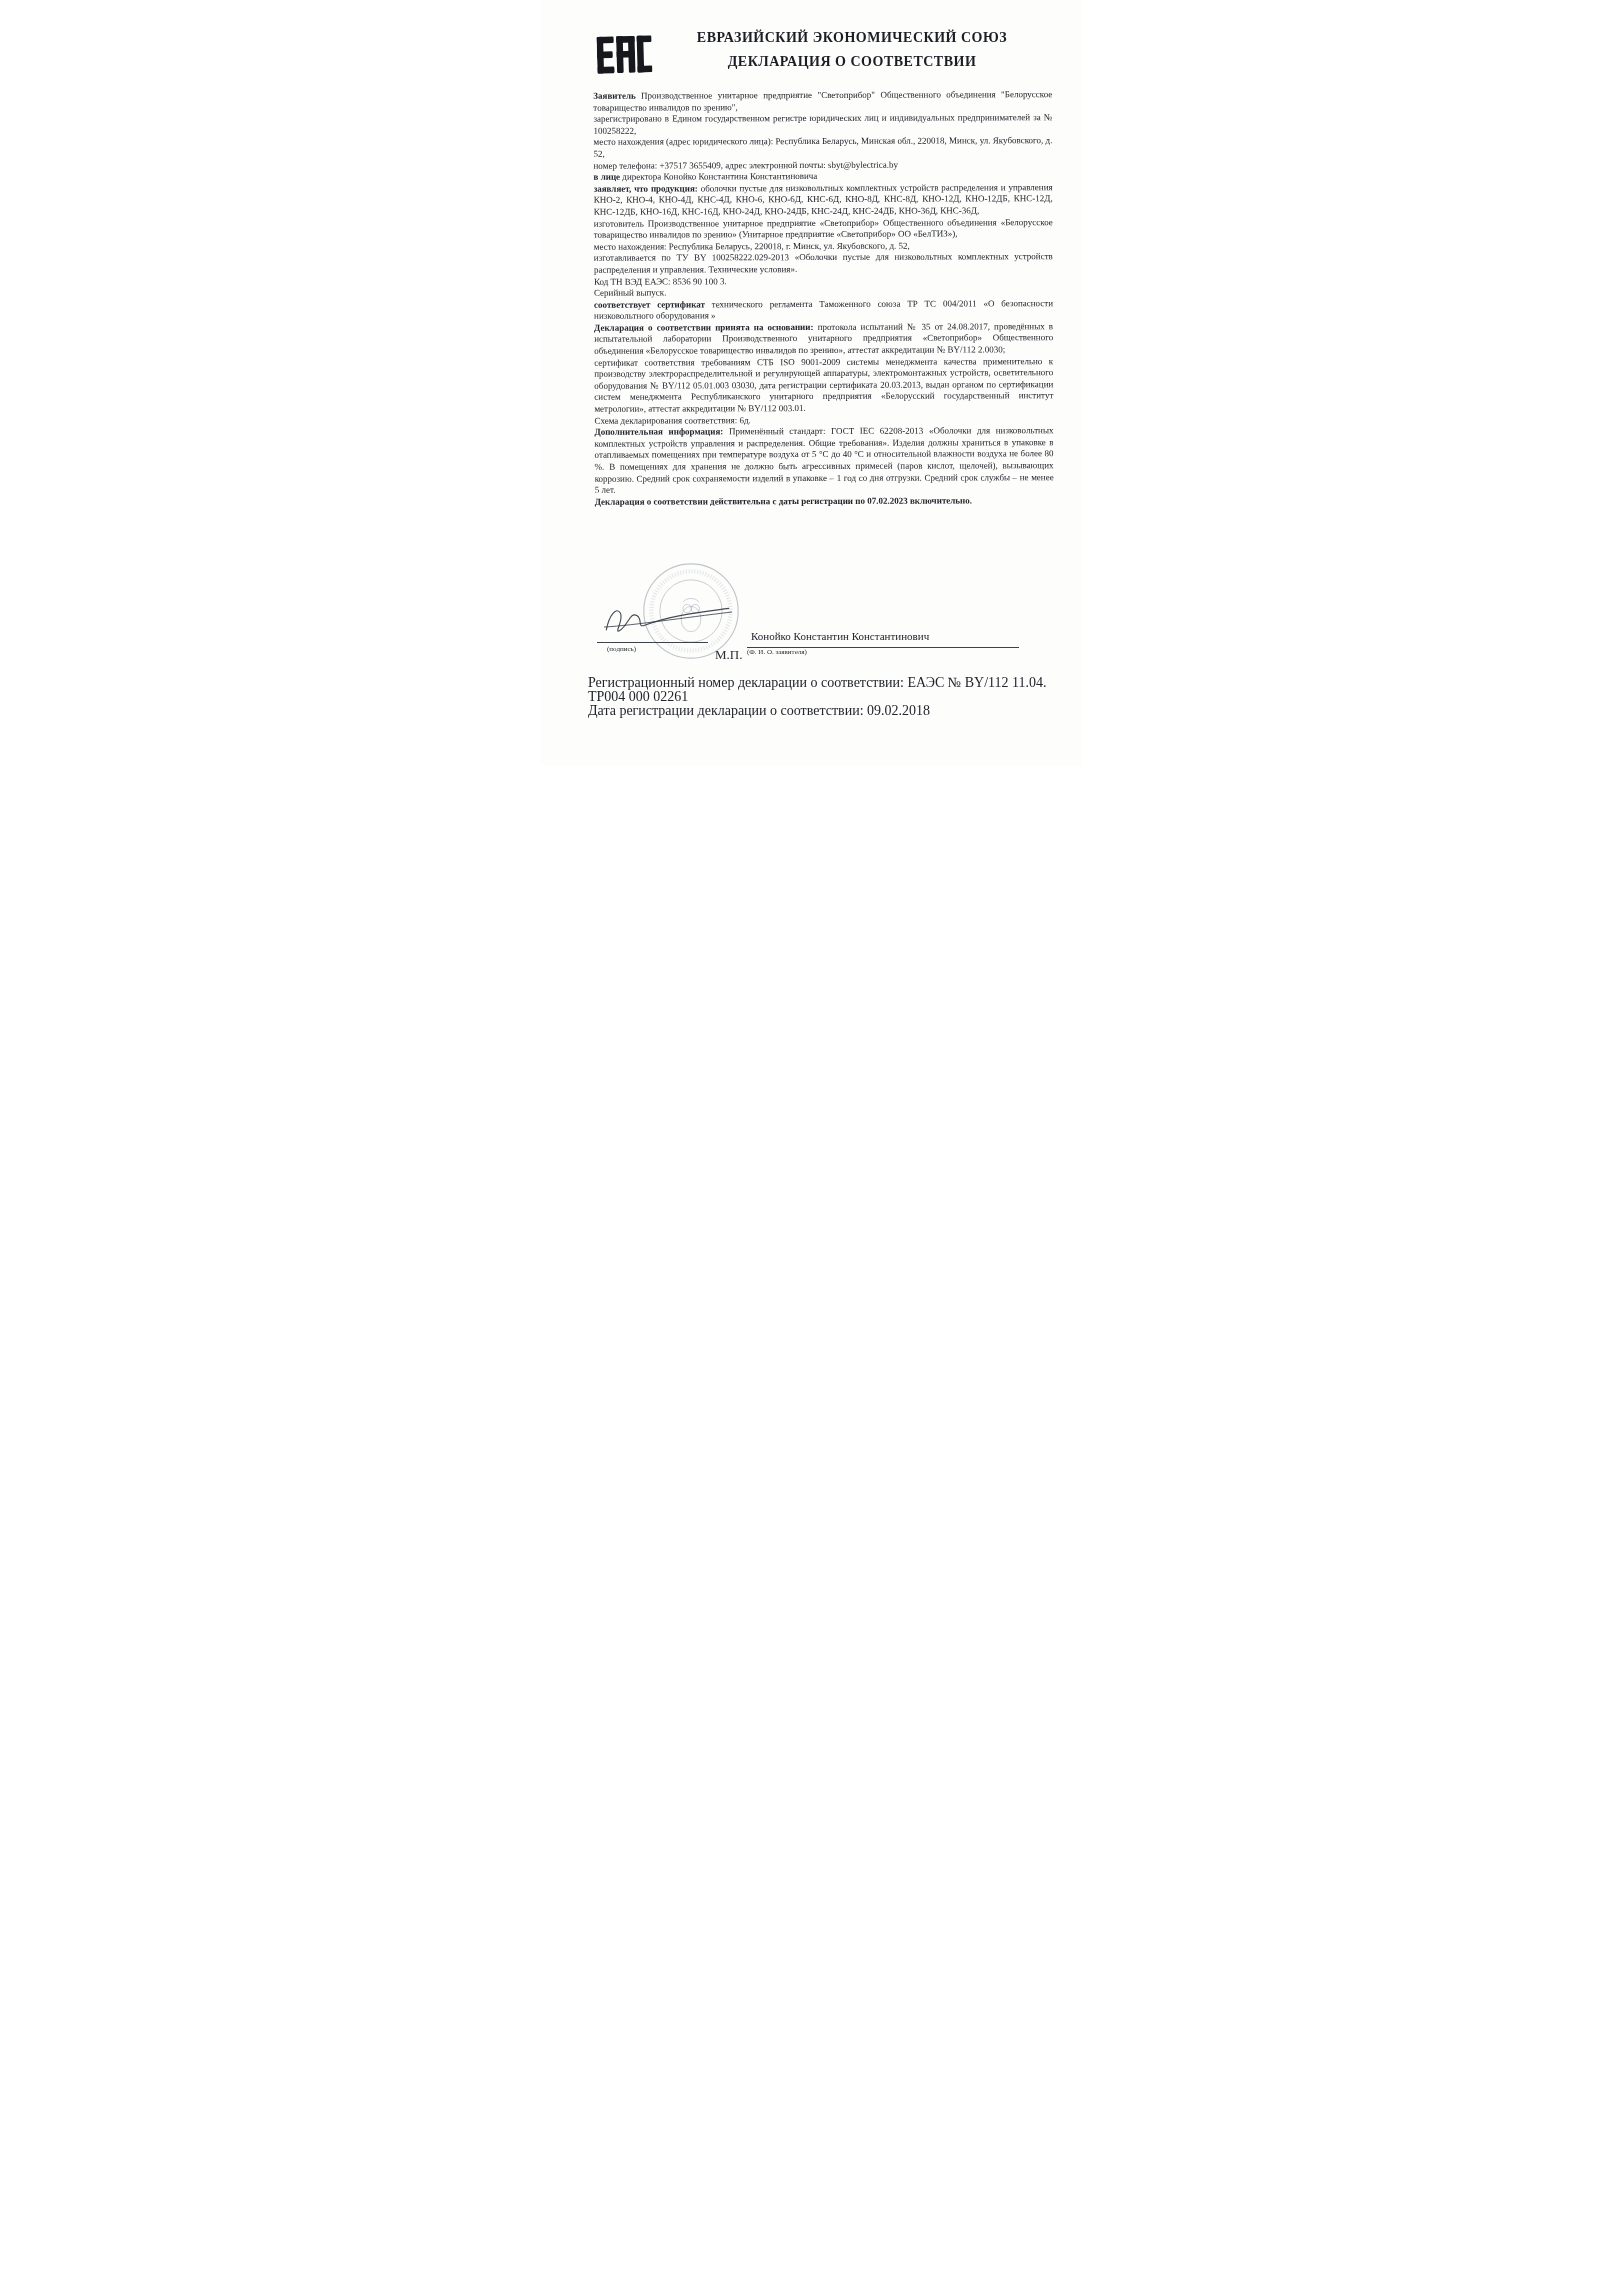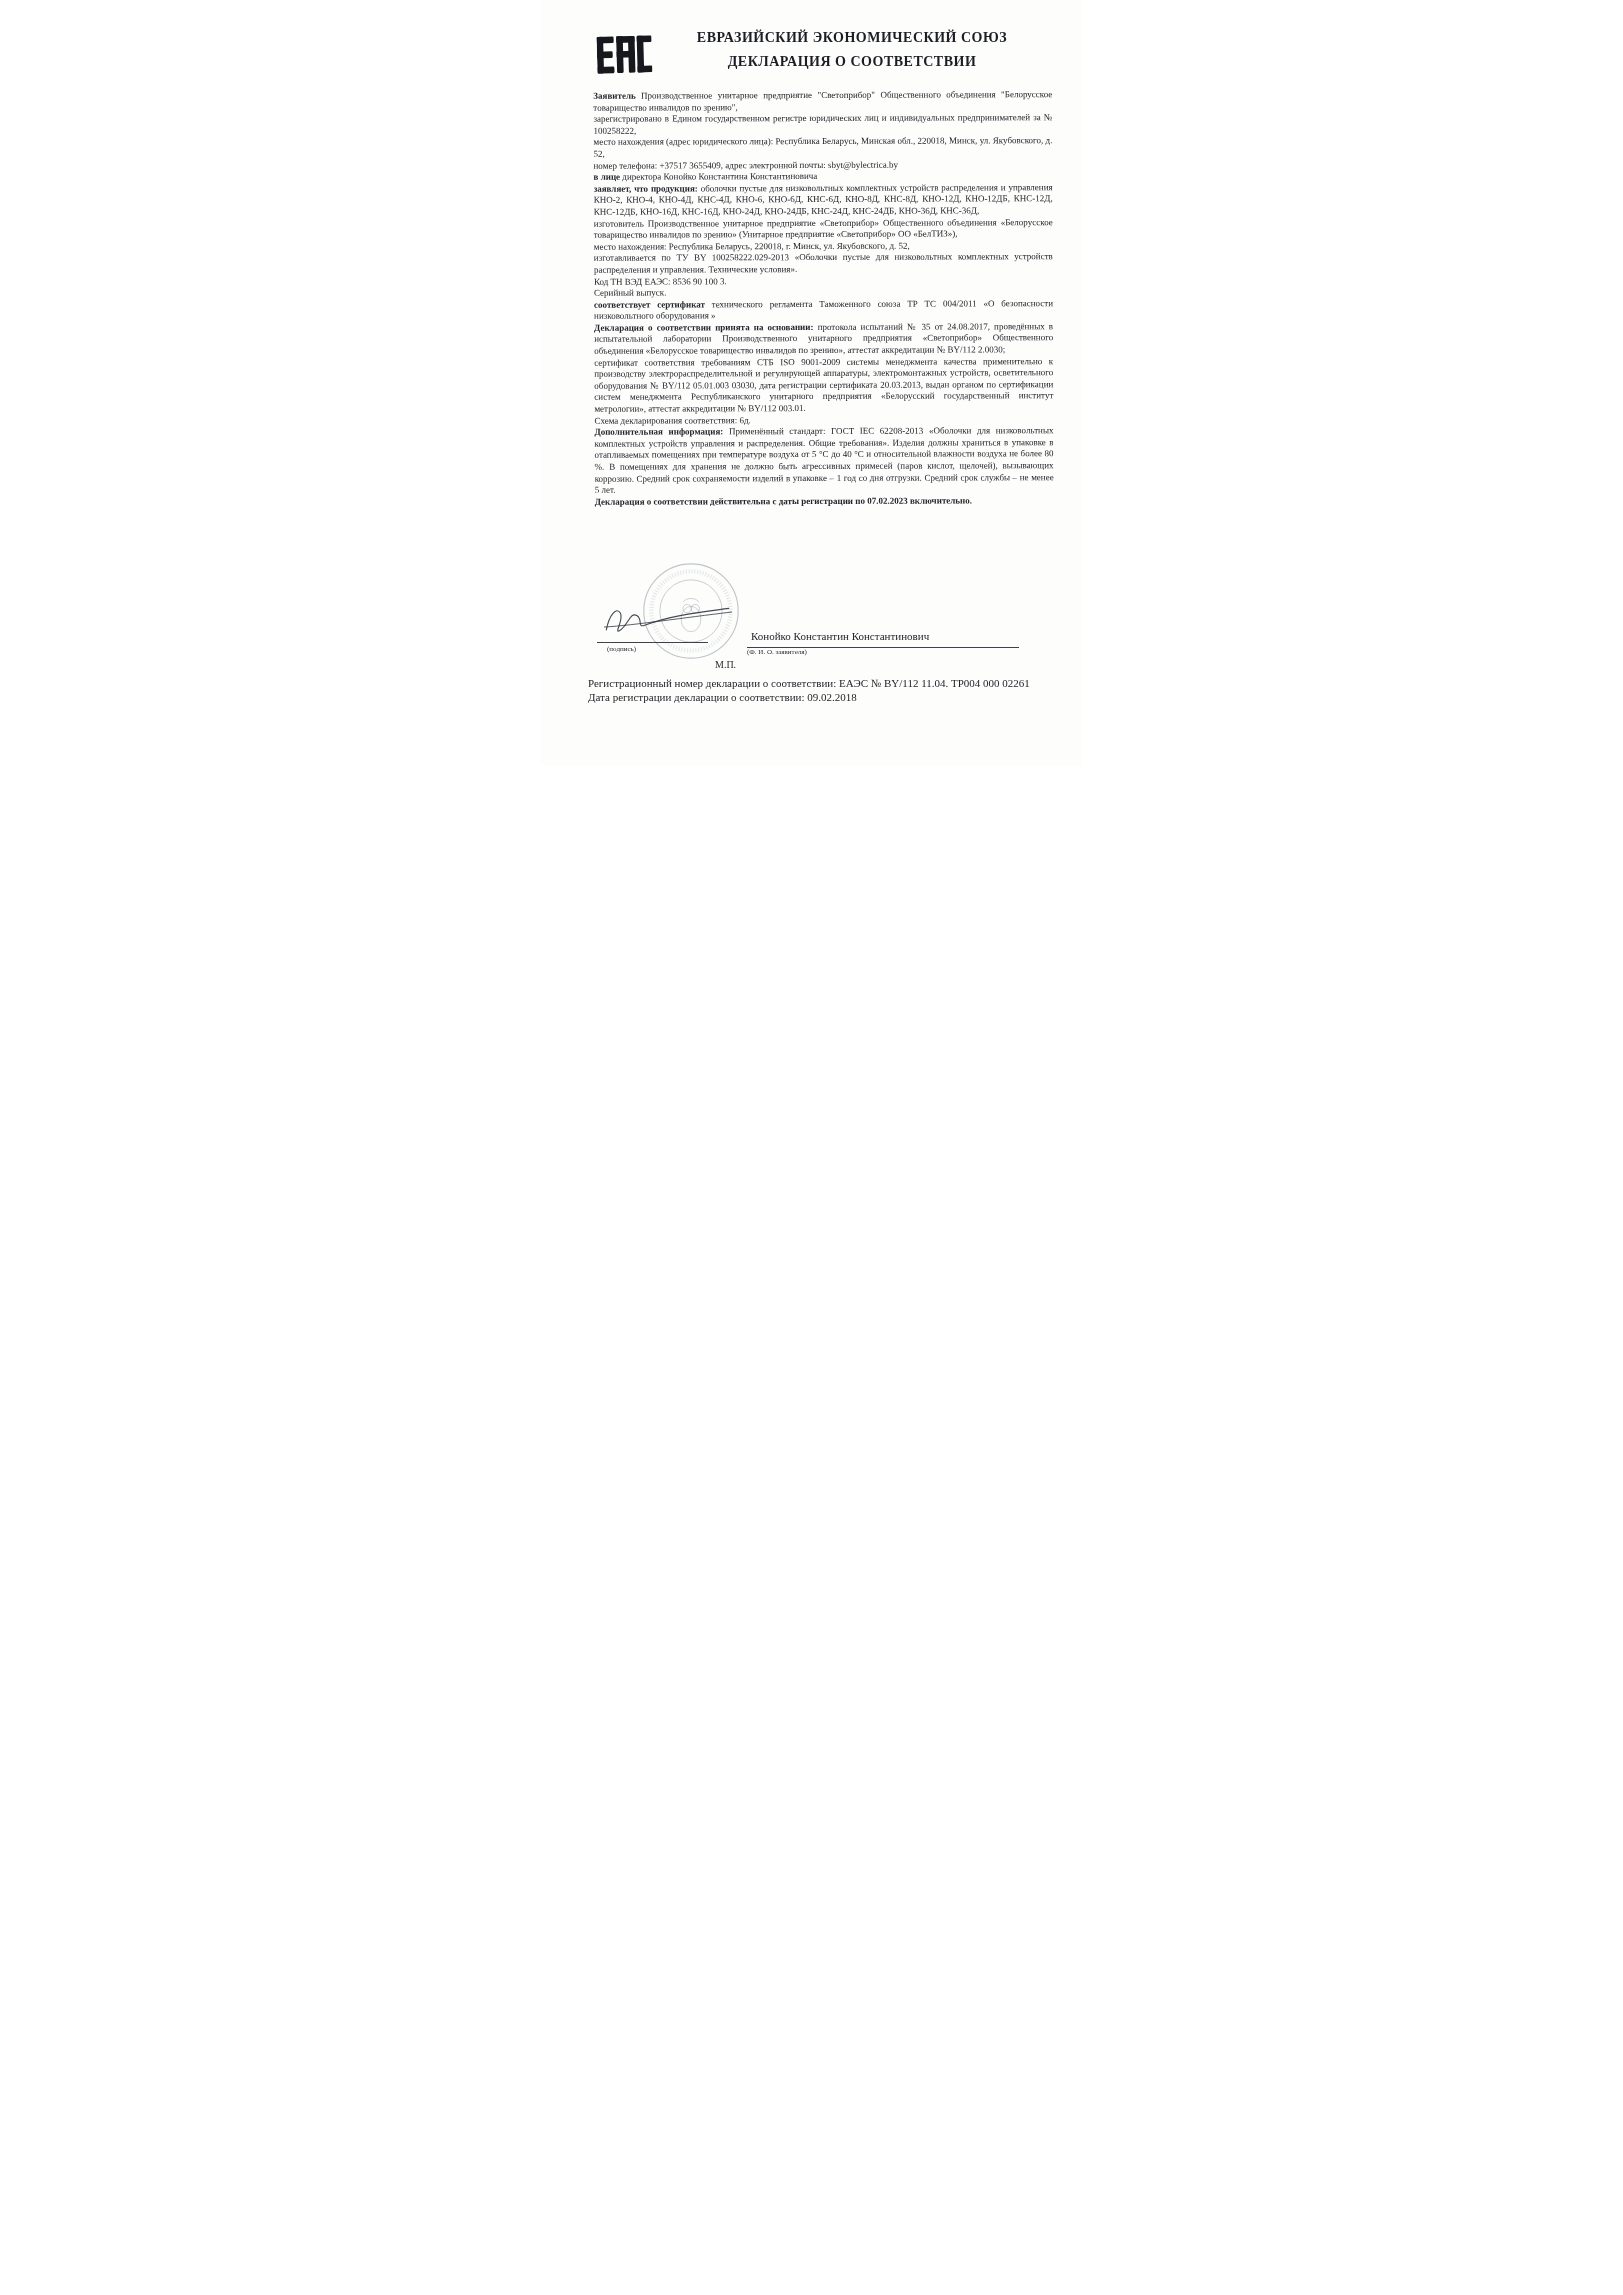--- a/index.html
+++ b/index.html
@@ -36,26 +36,26 @@
   .para { text-align:justify; }
   .para b { font-weight:700; }
   
   .sig-area { position:absolute; left:0; top:556px; width:541px; height:127px; }
   .stamp { position:absolute; left:100px; top:4.7px; width:100px; height:100px; }
   .stamp svg { width:100%; height:100%; }
   .signature-svg { position:absolute; left:61px; top:43px; width:133px; height:43px; }
   .signature-svg svg { width:100%; height:100%; }
   .sign-line { position:absolute; left:56px; top:86px; width:111px; border-top:0.8px solid #3d414b; }
   .sign-caption { position:absolute; left:66px; top:89px; width:62px; text-align:left; font-size:7px; color:#2b2d36; }
-  .mp-caption { position:absolute; left:174px; top:91px; font-size:10px; color:#2b2d36;margin-top:12px; }
+  .mp-caption { position:absolute; left:174px; top:91px; font-size:13px; color:#2b2d36; }
   .fio-name { position:absolute; left:210px; top:74px; width:258px; text-align:left; font-size:11px; color:#23252d; }
   .fio-line { position:absolute; left:206px; top:91px; width:272px; border-top:0.8px solid #3d414b; }
   .fio-caption { position:absolute; left:206px; top:92px; width:272px; text-align:left; font-size:7px; color:#2b2d36; }
   
-  .footer { position:absolute; left:47px; top:676px; width:471px; font-size:11px; line-height:14px; color:#23252d; }
+  .footer { position:absolute; left:47px; top:676px; width:471px; font-size:14px; line-height:14px; color:#23252d; }
 </style>
 </head>
 <body>
 
 <div class="page">
 
   <div class="eac-logo" role="img" aria-label="ЕАС">
     <svg viewBox="0 0 126 84" xmlns="http://www.w3.org/2000/svg">
       <g fill="#17181d">
         <rect x="0" y="0" width="15" height="84" rx="3"></rect>

